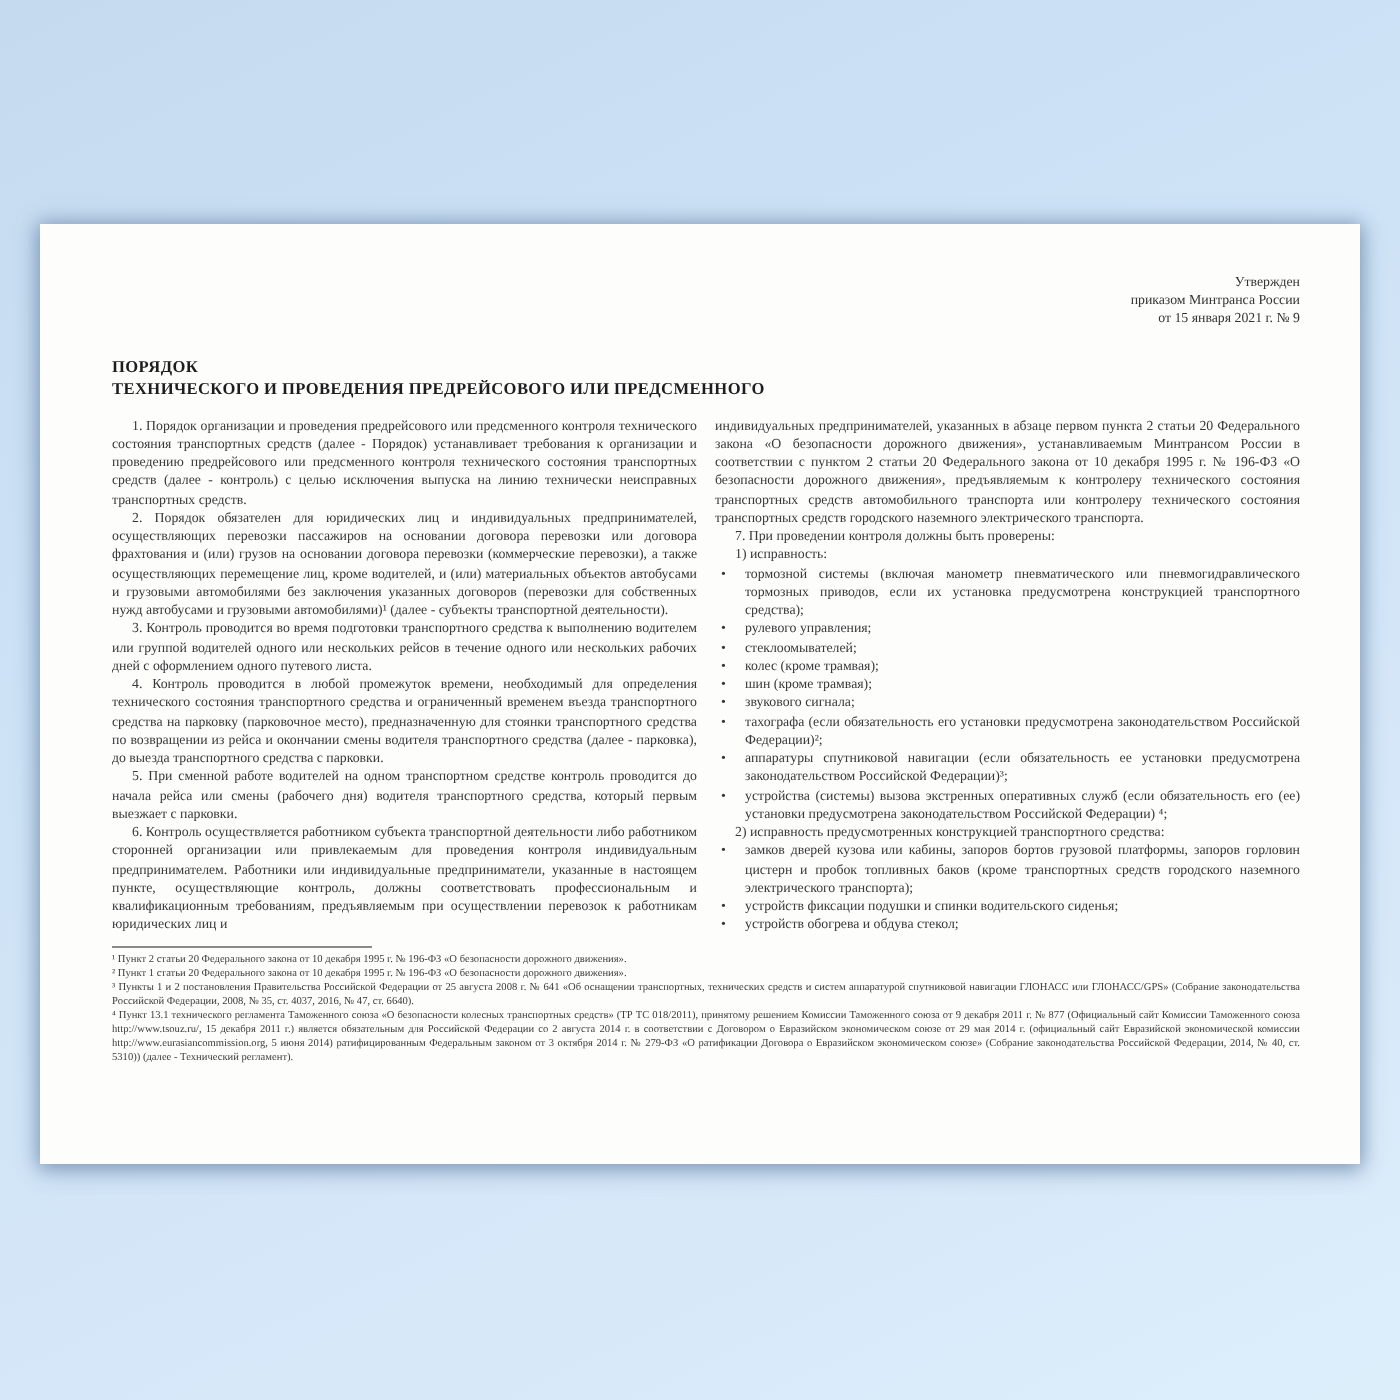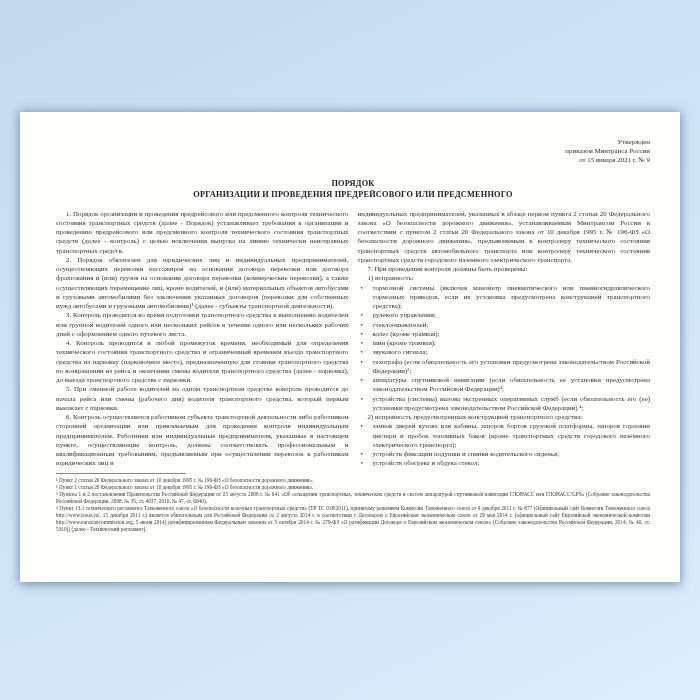--- a/index.html
+++ b/index.html
@@ -20,21 +20,21 @@
     color:#38383a;
     overflow:hidden;
   }
   .approval{
     text-align:right;
     font-size:6.9px;line-height:9.2px;
     color:#333;
   }
   .doc-title{
     margin-top:13px;
-    text-align:center;font-weight:bold;color:#1d1d1f;
+    font-weight:bold;color:#1d1d1f;
     font-size:8.3px;line-height:11px;letter-spacing:.2px;
   }
   .columns{
     margin-top:9px;
     display:flex;gap:9px;
   }
   .col{flex:1 1 0;min-width:0;}
   .body-text{font-size:6.9px;line-height:9.25px;text-align:justify;}
   .body-text p{margin:0;text-indent:10px;}
   ul.bullets{margin:0;padding:0;list-style:none;}
@@ -57,21 +57,21 @@
 <div class="paper">
 
   <div class="approval">
     <div>Утвержден</div>
     <div>приказом Минтранса России</div>
     <div>от 15 января 2021 г. № 9</div>
   </div>
 
   <div class="doc-title">
     <div>ПОРЯДОК</div>
-    <div>ОРГАНИЗАЦИИ И ПРОВЕДЕНИЯ ПРЕДРЕЙСОВОГО ИЛИ ПРЕДСМЕННОГО</div>
+    <div>ТЕХНИЧЕСКОГО И ПРОВЕДЕНИЯ ПРЕДРЕЙСОВОГО ИЛИ ПРЕДСМЕННОГО</div>
   </div>
 
   <div class="columns">
 
     <div class="col body-text">
       <p>1. Порядок организации и проведения предрейсового или предсменного контроля технического состояния транспортных средств (далее - Порядок) устанавливает требования к организации и проведению предрейсового или предсменного контроля технического состояния транспортных средств (далее - контроль) с целью исключения выпуска на линию технически неисправных транспортных средств.</p>
       <p>2. Порядок обязателен для юридических лиц и индивидуальных предпринимателей, осуществляющих перевозки пассажиров на основании договора перевозки или договора фрахтования и (или) грузов на основании договора перевозки (коммерческие перевозки), а также осуществляющих перемещение лиц, кроме водителей, и (или) материальных объектов автобусами и грузовыми автомобилями без заключения указанных договоров (перевозки для собственных нужд автобусами и грузовыми автомобилями)¹ (далее - субъекты транспортной деятельности).</p>
       <p>3. Контроль проводится во время подготовки транспортного средства к выполнению водителем или группой водителей одного или нескольких рейсов в течение одного или нескольких рабочих дней с оформлением одного путевого листа.</p>
       <p>4. Контроль проводится в любой промежуток времени, необходимый для определения технического состояния транспортного средства и ограниченный временем въезда транспортного средства на парковку (парковочное место), предназначенную для стоянки транспортного средства по возвращении из рейса и окончании смены водителя транспортного средства (далее - парковка), до выезда транспортного средства с парковки.</p>
       <p>5. При сменной работе водителей на одном транспортном средстве контроль проводится до начала рейса или смены (рабочего дня) водителя транспортного средства, который первым выезжает с парковки.</p>

